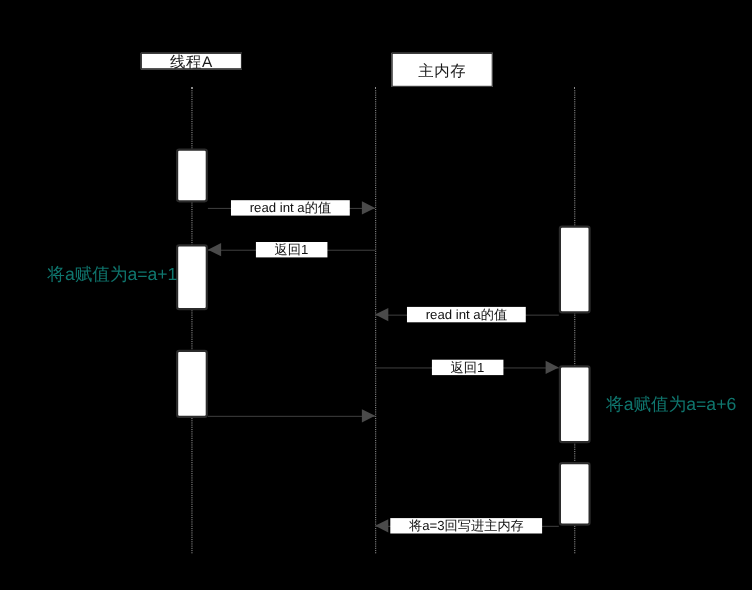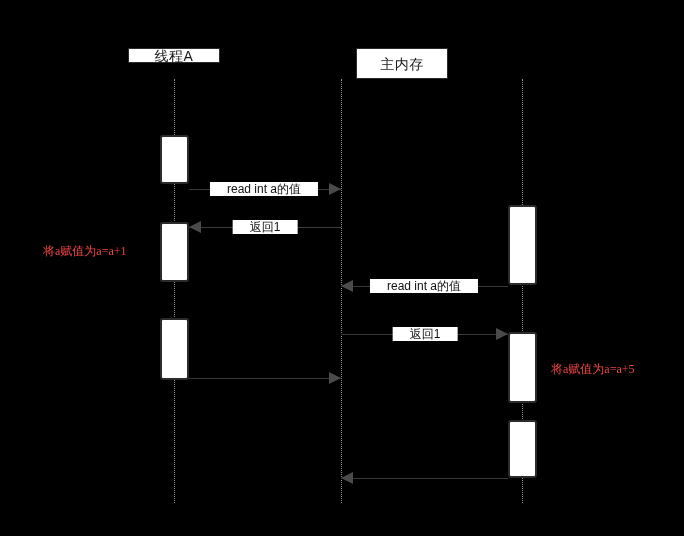--- a/index.html
+++ b/index.html
@@ -73,26 +73,25 @@
     font-size: 12px;
     line-height: 14px;
     padding: 0 17px;
     white-space: nowrap;
     transform: translate(-50%, -50%);
   }
 
   
   .note {
     position: absolute;
-    color: #ef4444;
-    font-size: 12px;
+    color: #0f766e;
+    font-size: 16px;
     line-height: 14px;
     white-space: nowrap;
     transform: translateY(-50%);
-    font-family: Liberation Serif, serif;
   }
 </style>
 </head>
 <body>
 
 <div id="canvas">
 
   <div class="lifeline" style="left:174px; top:79px; height:424px;"></div>
   <div class="lifeline" style="left:341px; top:79px; height:424px;"></div>
   <div class="lifeline" style="left:522px; top:79px; height:424px;"></div>
@@ -125,17 +124,18 @@
 
   <div class="msg-line" style="left:341px; top:334px; width:167px;"></div>
   <div class="arrowhead right" style="left:496px; top:328px;"></div>
   <div class="msg-label" style="left:425px; top:334px;">返回1</div>
 
   <div class="msg-line" style="left:189px; top:378px; width:152px;"></div>
   <div class="arrowhead right" style="left:329px; top:372px;"></div>
 
   <div class="msg-line" style="left:341px; top:478px; width:167px;"></div>
   <div class="arrowhead left" style="left:341px; top:472px;"></div>
+  <div class="msg-label" style="left:424px; top:478px;">将a=3回写进主内存</div>
 
   <div class="note" style="left:43px; top:251px;">将a赋值为a=a+1</div>
-  <div class="note" style="left:551px; top:369px;">将a赋值为a=a+5</div>
+  <div class="note" style="left:551px; top:369px;">将a赋值为a=a+6</div>
 
 </div>
 
 </body></html>

